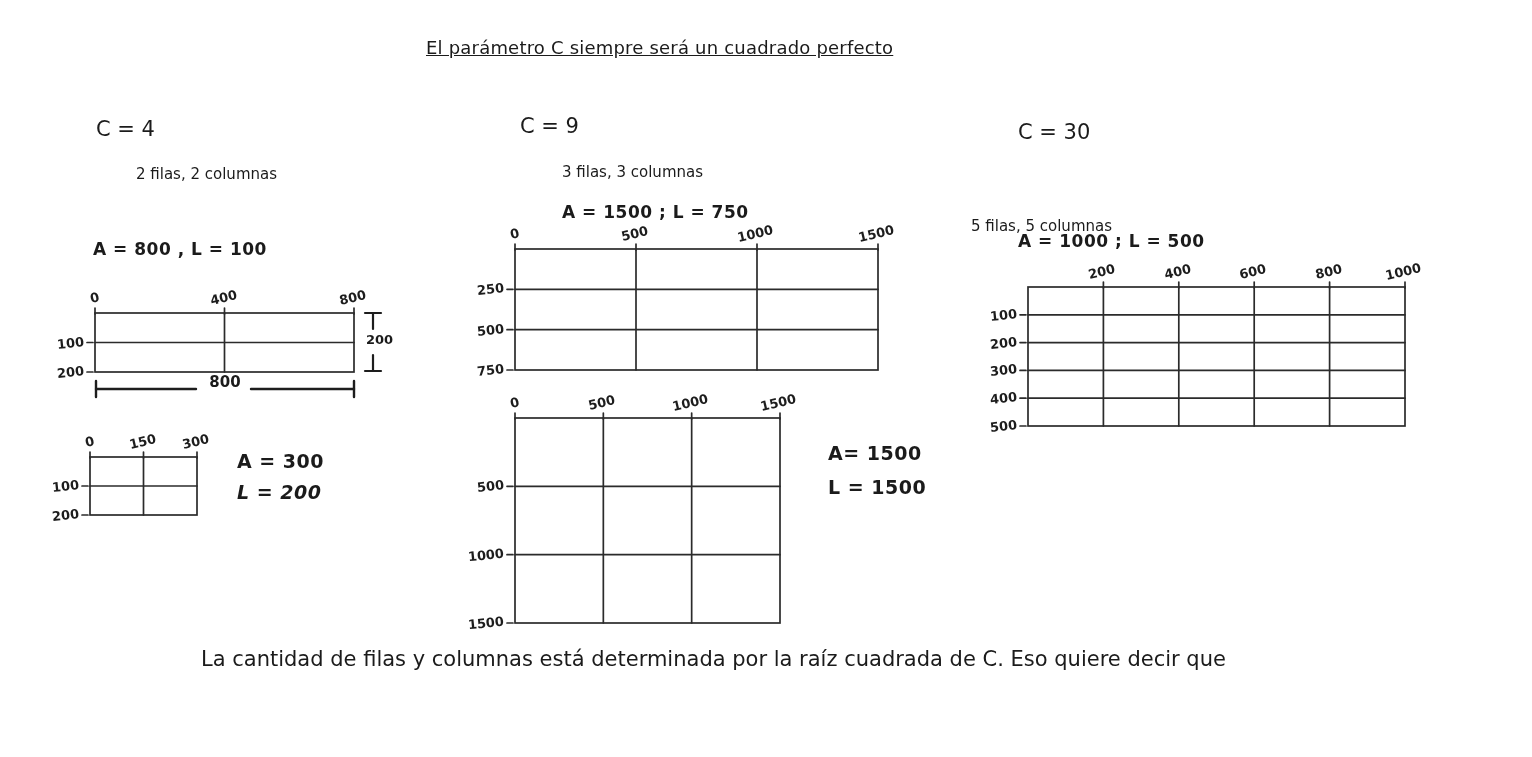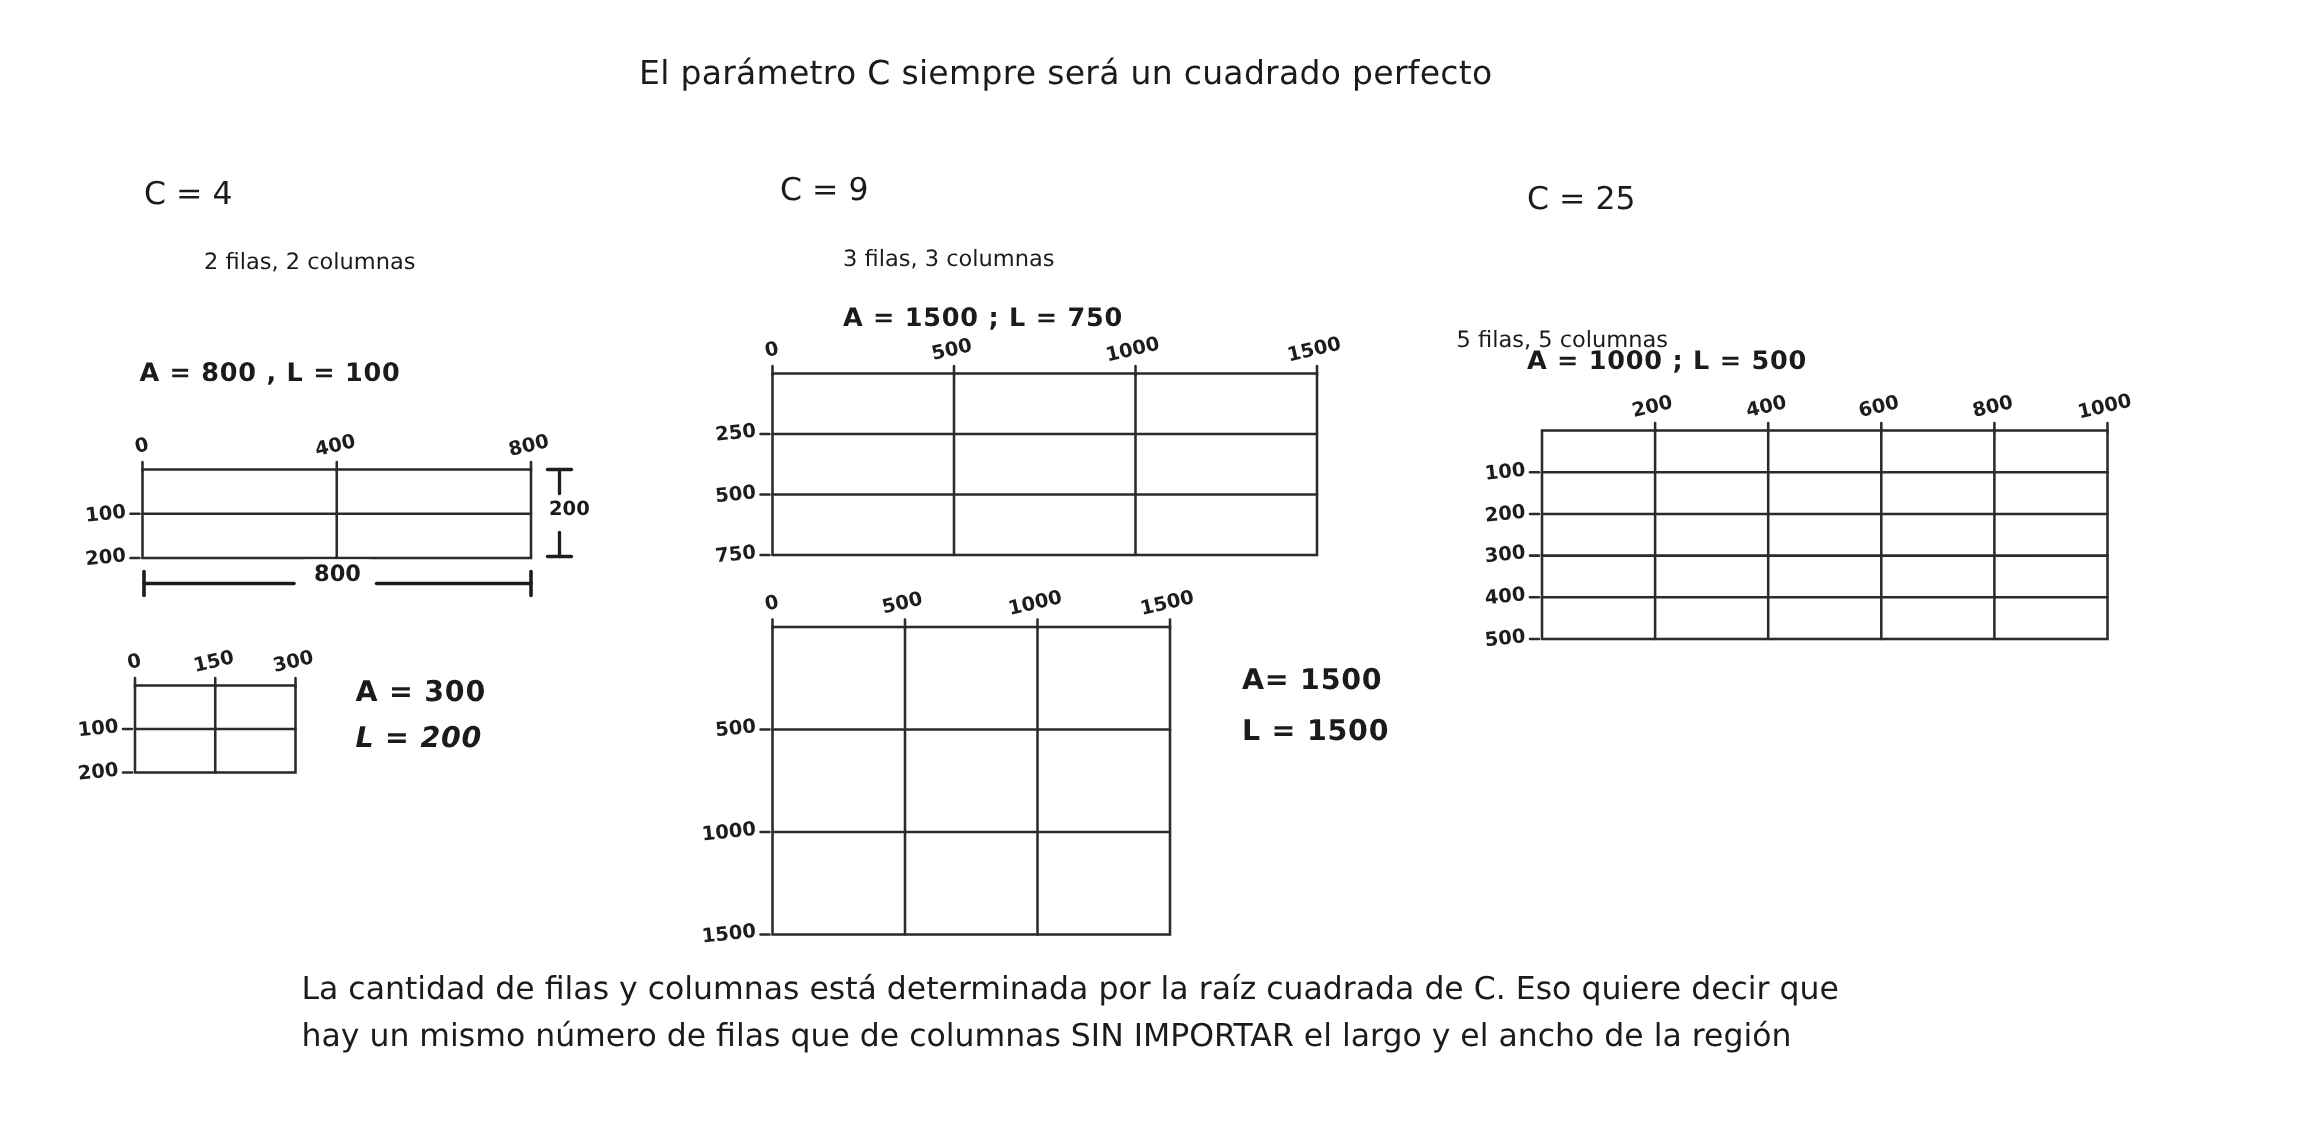--- a/index.html
+++ b/index.html
@@ -5,21 +5,21 @@
   html,body{margin:0;padding:0;background:#fff;}
   .canvas{
     position:relative;
     width:1532px;height:757px;
     background:#ffffff;
     font-family:"DejaVu Sans", sans-serif;
     color:#1b1b1b;
     overflow:hidden;
   }
   .abs{position:absolute;white-space:nowrap;}
-  .title{font-size:22px;letter-spacing:.2px;}
+  .title{font-size:18px;letter-spacing:.2px;text-decoration:underline;}
   .heading{font-size:21px;}
   .subtitle{font-size:15px;}
   .formula{font-size:17px;font-weight:700;letter-spacing:.5px;}
   .annotation{font-size:19px;font-weight:700;letter-spacing:.5px;}
   .footer-line{font-size:21px;line-height:31px;}
   .grid{position:absolute;}
   .tick{position:absolute;font-size:13px;font-weight:700;color:#1d1d1d;white-space:nowrap;}
   .tx{top:-23px;transform:translateX(-55%) rotate(-13deg);}
   .ty{left:-11px;transform:translate(-100%,-50%) rotate(-6deg);}
   .dim-label{position:absolute;font-size:13px;font-weight:700;}
@@ -144,21 +144,21 @@
       <span class="tick tx" style="left: 176.667px;">1000</span>
       <span class="tick tx" style="left: 265px;">1500</span>
       <span class="tick ty" style="top: 68.3333px;">500</span>
       <span class="tick ty" style="top: 136.667px;">1000</span>
       <span class="tick ty" style="top: 205px;">1500</span>
     </div>
 
   <div class="abs annotation" style="left:828px;top:442px;">A= 1500</div>
   <div class="abs annotation" style="left:828px;top:476px;">L = 1500</div>
 
-  <div class="abs heading" style="left:1018px;top:120px;">C = 25</div>
+  <div class="abs heading" style="left:1018px;top:120px;">C = 30</div>
   <div class="abs subtitle" style="left:971px;top:172px;margin-top:45px;">5 filas, 5 columnas</div>
   <div class="abs formula" style="left:1018px;top:231px;">A = 1000   ;   L = 500</div>
 
   <div class="grid" style="left:1028px;top:287px;width:377px;height:139px;">
       <svg width="401" height="163" style="position:absolute;left:-12px;top:-12px;overflow:visible" stroke="#2b2b2b" stroke-width="1.7" stroke-linecap="round">
         <rect x="12" y="12" width="377" height="139" fill="none"></rect>
         <line x1="87.4" y1="12" x2="87.4" y2="151"></line>
         <line x1="162.8" y1="12" x2="162.8" y2="151"></line>
         <line x1="238.2" y1="12" x2="238.2" y2="151"></line>
         <line x1="313.6" y1="12" x2="313.6" y2="151"></line>
@@ -183,15 +183,14 @@
       <span class="tick tx" style="left: 301.6px;">800</span>
       <span class="tick tx" style="left: 377px;">1000</span>
       <span class="tick ty" style="top: 27.8px;">100</span>
       <span class="tick ty" style="top: 55.6px;">200</span>
       <span class="tick ty" style="top: 83.4px;">300</span>
       <span class="tick ty" style="top: 111.2px;">400</span>
       <span class="tick ty" style="top: 139px;">500</span>
     </div>
 
   <div class="abs footer-line" style="left:201px;top:644px;">La cantidad de filas y columnas está determinada por la raíz cuadrada de C. Eso quiere decir que</div>
-  <div class="abs footer-line" style="left:201px;top:675px;">hay un mismo número de filas que de columnas SIN IMPORTAR el largo y el ancho de la región</div>
 
 </div>
 
 </body></html>

